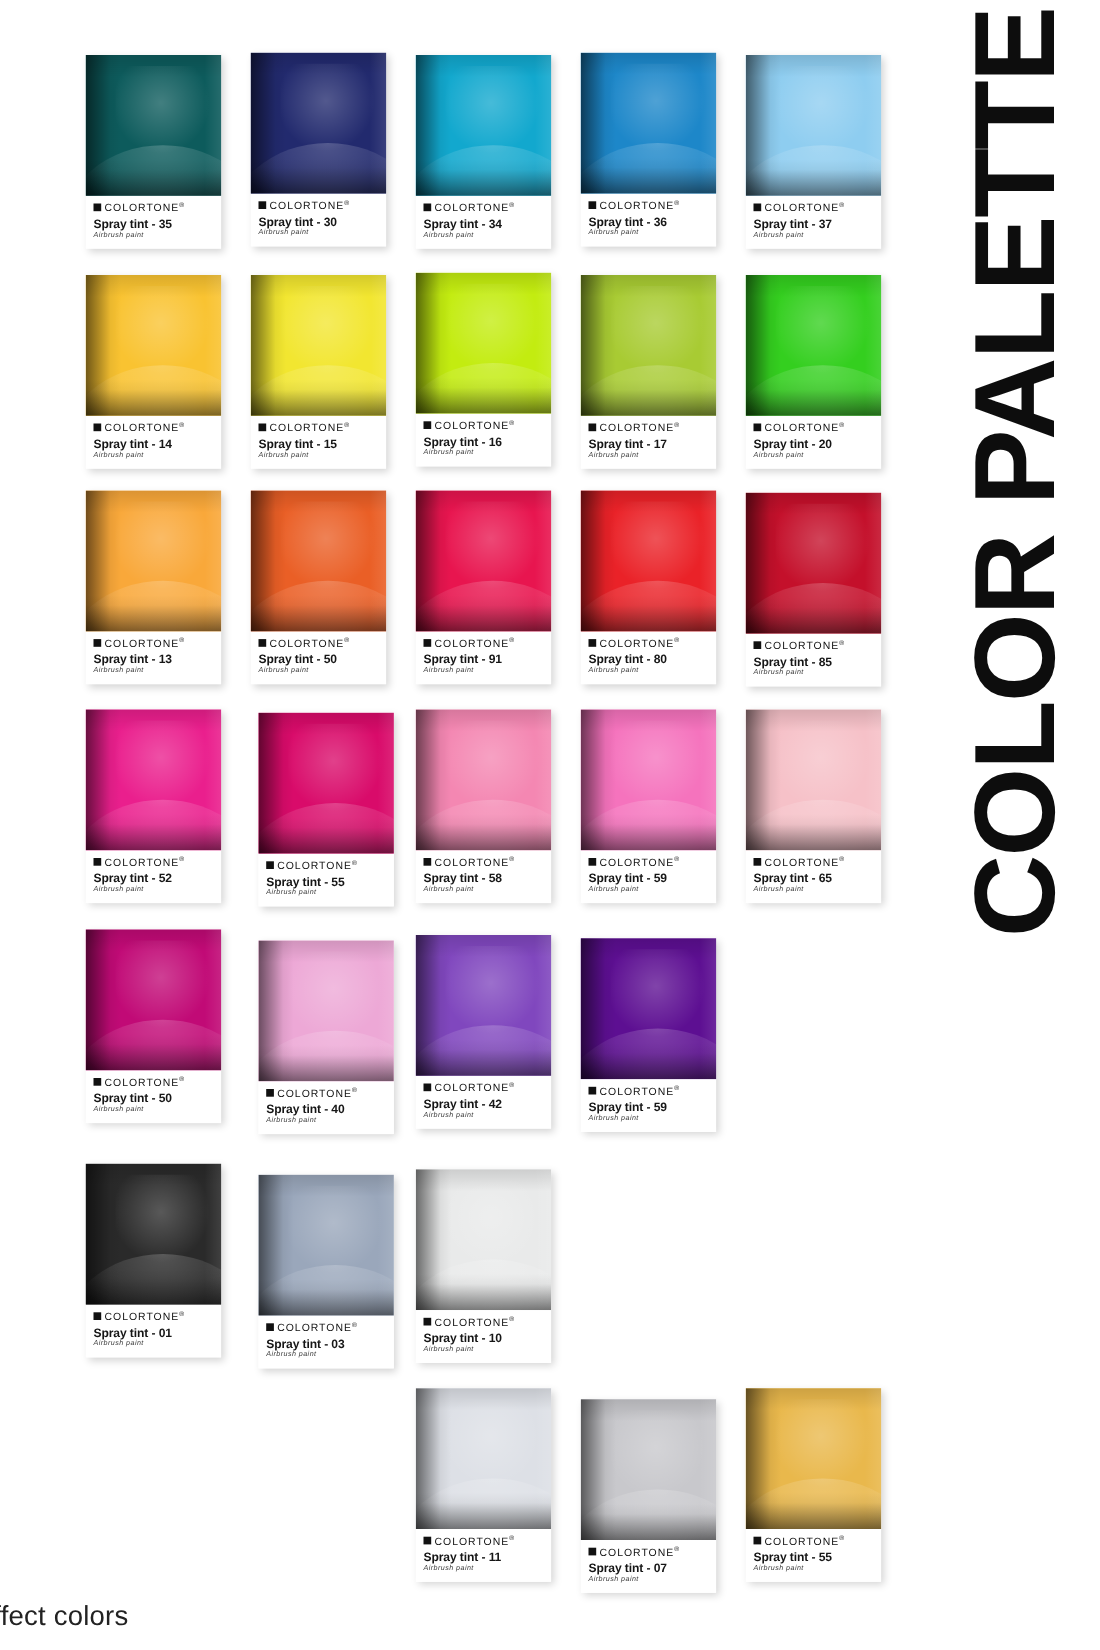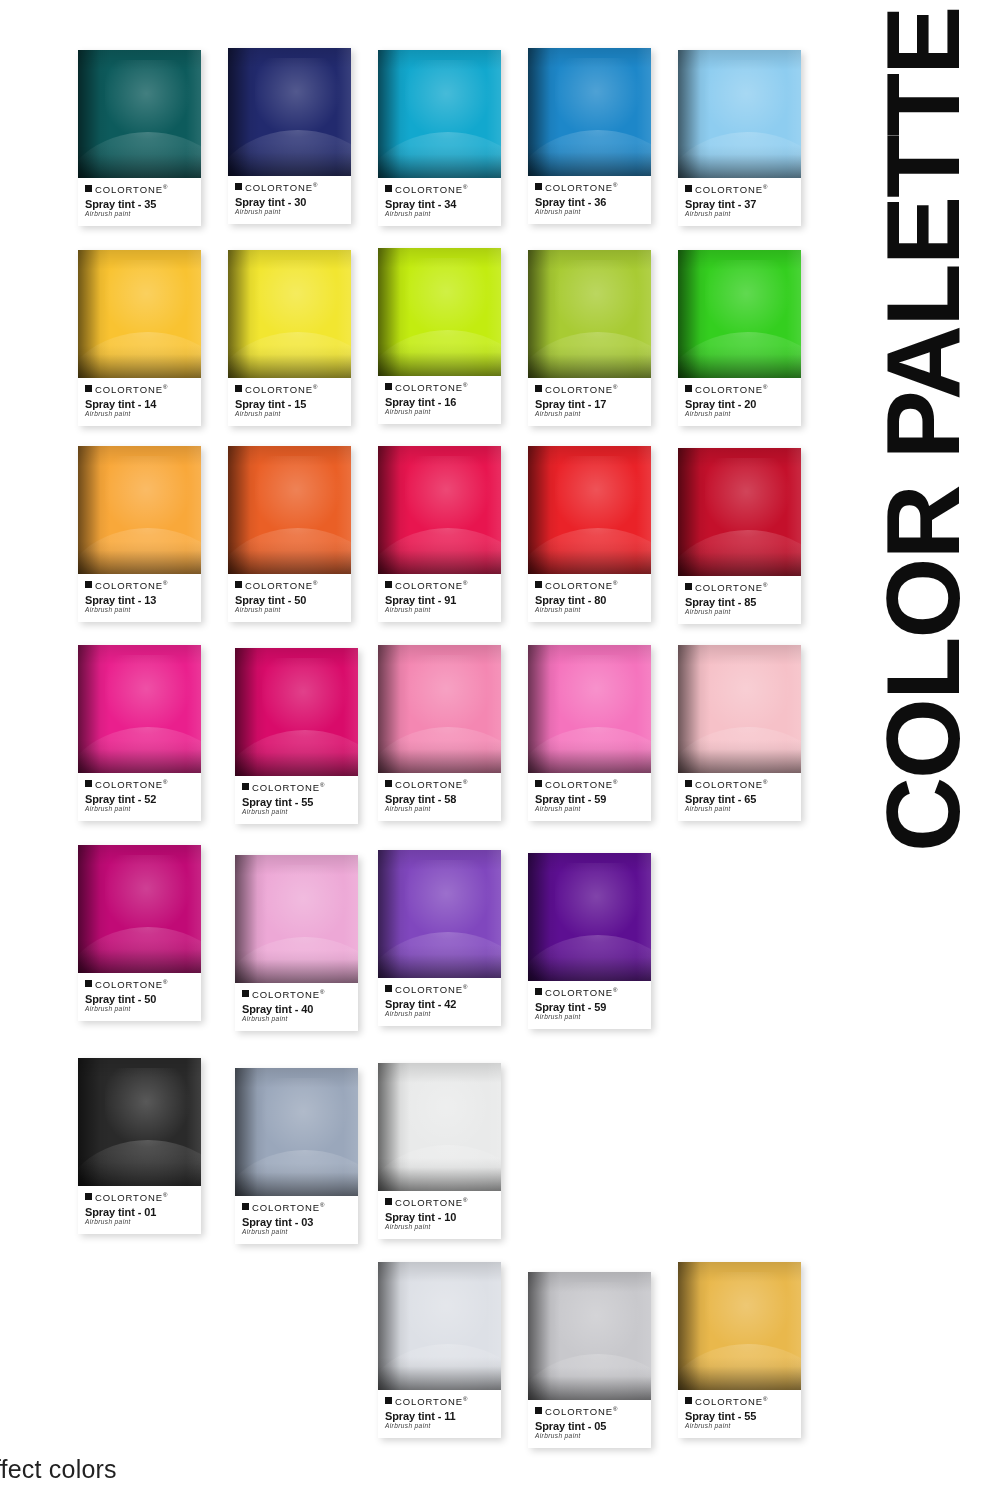--- a/index.html
+++ b/index.html
@@ -705,21 +705,21 @@
           <div class="gloss-right"></div>
           <div class="gloss-left"></div>
           <div class="gloss-bottom"></div>
           <div class="gloss-corner"></div>
         </div>
         <div class="label">
           <div class="brand-row">
             <span class="brand-square"></span>
             <span class="brand-name">COLORTONE<span class="brand-reg">®</span></span>
           </div>
-          <div class="tint-name">Spray tint - 05</div>
+          <div class="tint-name">Spray tint - 07</div>
           <div class="tint-sub">Airbrush paint</div>
         </div>
       </div>
       <div class="card" style="left: 678px; top: 1262px;">
         <div class="swatch" style="background: rgb(233, 184, 76);">
           <div class="gloss-center"></div>
           <div class="gloss-top"></div>
           <div class="gloss-right"></div>
           <div class="gloss-left"></div>
           <div class="gloss-bottom"></div>

